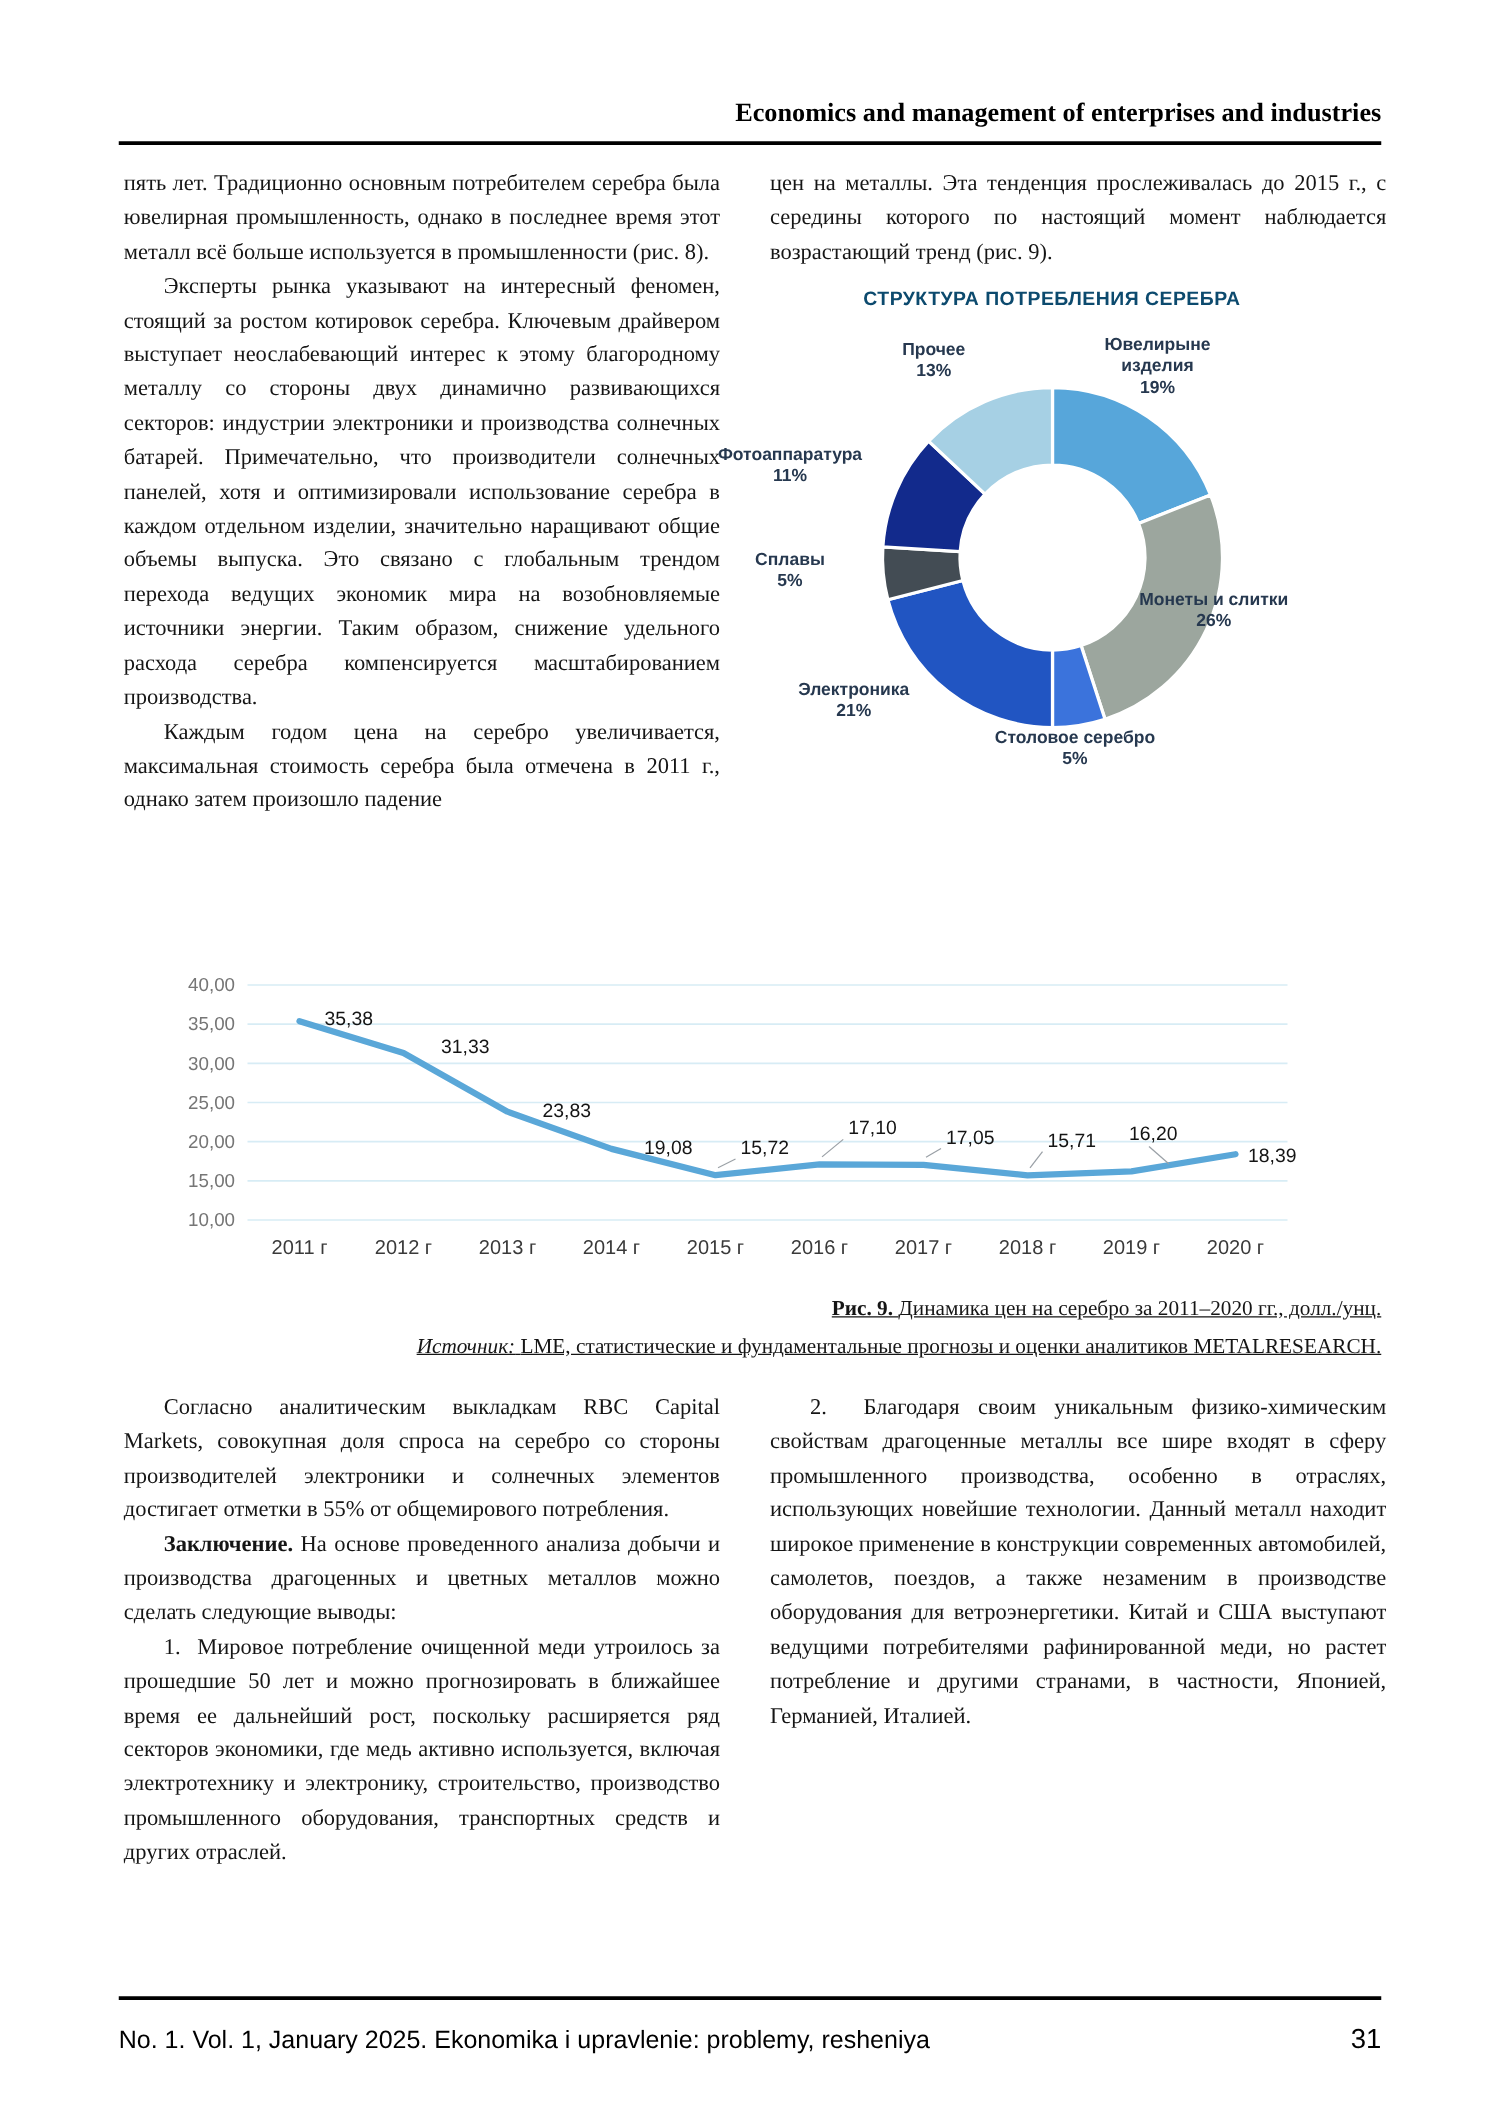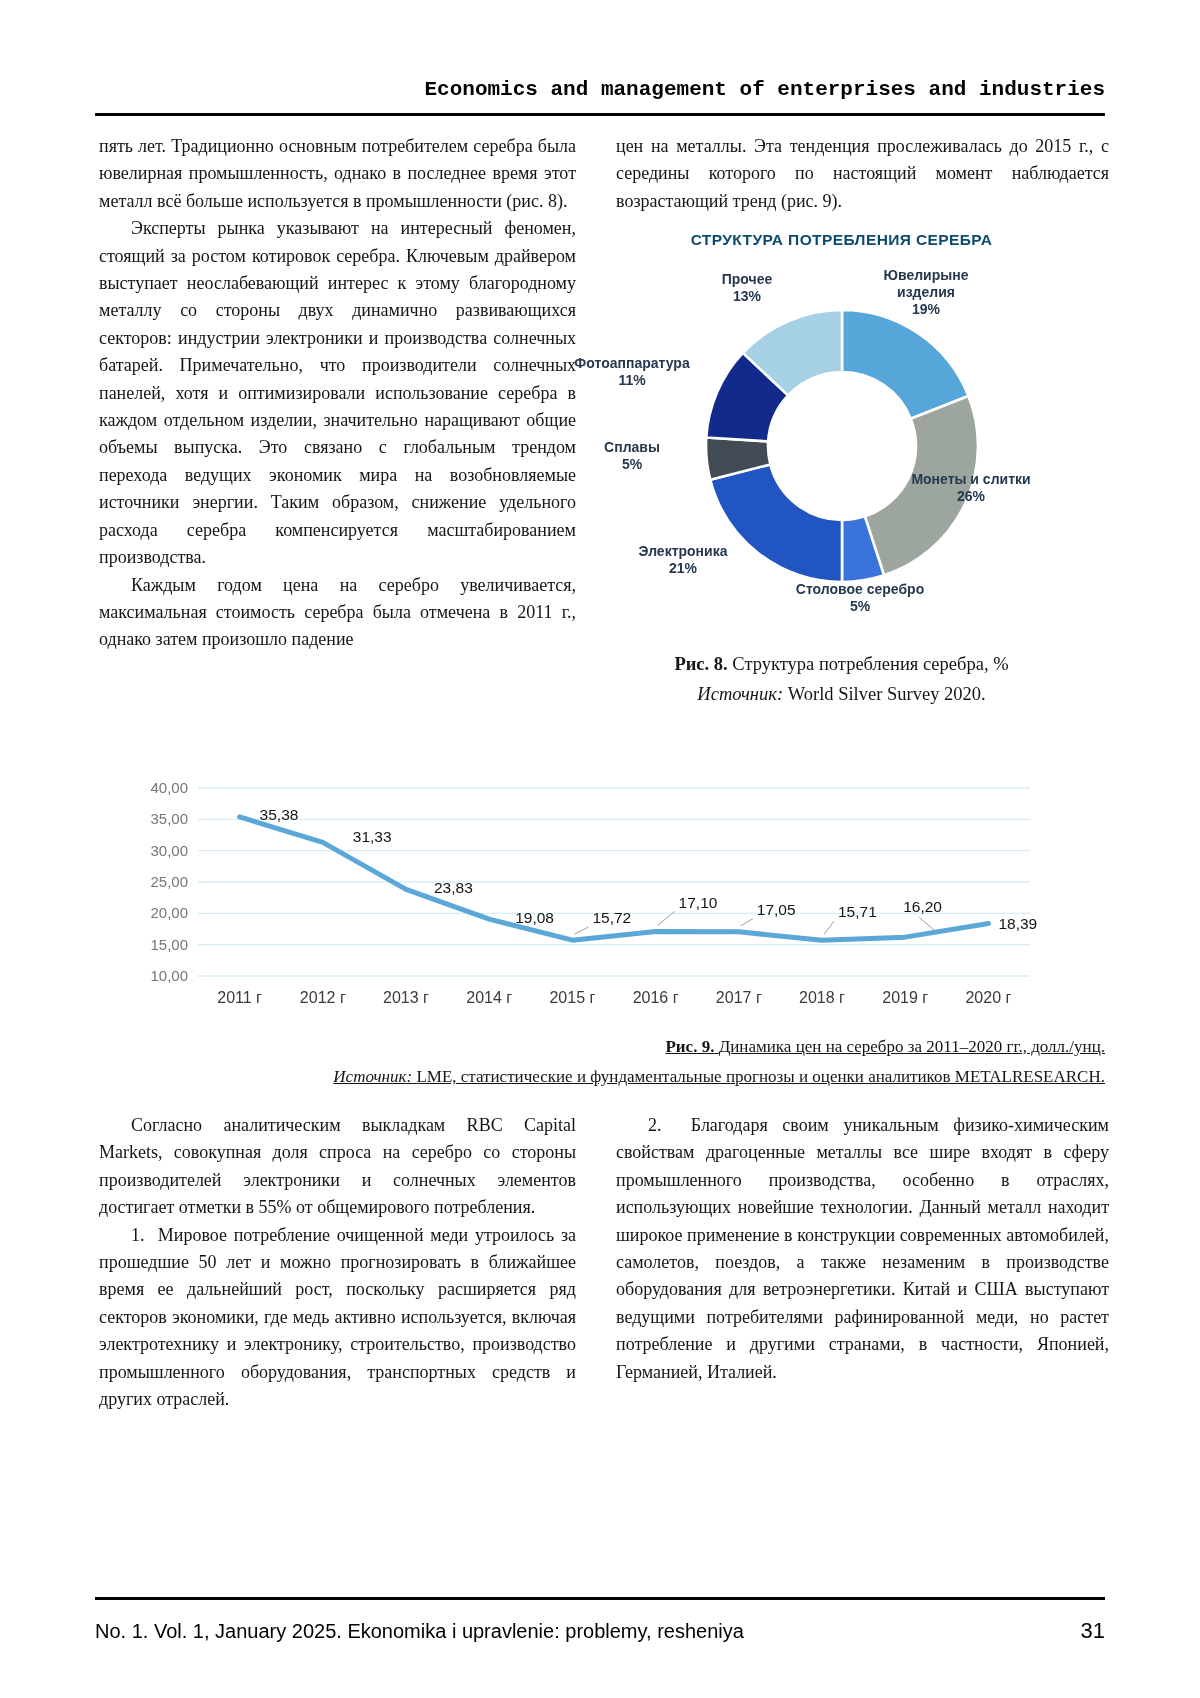--- a/index.html
+++ b/index.html
@@ -4,21 +4,21 @@
 <style>
   * { margin:0; padding:0; box-sizing:border-box; }
   html,body { background:#ffffff; }
   body {
     width:1200px; height:1698px; position:relative;
     font-family:"Liberation Serif", serif; color:#151515;
   }
   
   .header-title {
     position:absolute; top:78px; right:95px; left:95px;
-    text-align:right; font-family:Liberation Mono, monospace;
+    text-align:right; font-family:Liberation Serif, serif;
     font-weight:bold; font-size:21px; color:#000;
   }
   .header-rule { position:absolute; top:113px; left:95px; right:95px; height:3px; background:#000; }
   
   .cols { position:absolute; left:99px; width:1010px; display:flex; gap:40px; }
   .cols-top { top:133px; }
   .cols-bottom { top:1112px; }
   .col-left { width:477px; }
   .col-right { width:493px; }
   .para {
@@ -116,24 +116,20 @@
       <div class="dlbl dlbl-photo">
         <div>Фотоаппаратура</div>
         <div>11%</div>
       </div>
       <div class="dlbl dlbl-other">
         <div>Прочее</div>
         <div>13%</div>
       </div>
     </div>
 
-    <div class="fig8-caption">
-      <div><span class="fig-label">Рис. 8.</span> <span>Структура потребления серебра, %</span></div>
-      <div><span class="src-label">Источник:</span> <span>World Silver Survey 2020.</span></div>
-    </div>
   </div>
 </div>
 
 <div class="fig9">
   <svg id="line-svg" viewBox="0 0 990 250" width="990" height="250">
       <line x1="93" x2="925" y1="28" y2="28" stroke="#d7ecf5" stroke-width="1.3"></line>
       <text x="83" y="33" text-anchor="end" fill="#767676" font-size="15px" font-family="&quot;Liberation Sans&quot;, sans-serif">40,00</text>
       <line x1="93" x2="925" y1="59.33333333333333" y2="59.33333333333333" stroke="#d7ecf5" stroke-width="1.3"></line>
       <text x="83" y="64.33333333333333" text-anchor="end" fill="#767676" font-size="15px" font-family="&quot;Liberation Sans&quot;, sans-serif">35,00</text>
       <line x1="93" x2="925" y1="90.66666666666666" y2="90.66666666666666" stroke="#d7ecf5" stroke-width="1.3"></line>
@@ -175,20 +171,21 @@
     </svg>
 </div>
 <div class="fig9-caption">
   <div><span class="fig-label">Рис. 9.</span> <span>Динамика цен на серебро за 2011–2020 гг., долл./унц.</span></div>
   <div><span class="src-label">Источник:</span> <span>LME, статистические и фундаментальные прогнозы и оценки аналитиков METALRESEARCH.</span></div>
 </div>
 
 <div class="cols cols-bottom">
   <div class="col-left">
     <p class="para indent">Согласно аналитическим выкладкам RBC Capital Markets, совокупная доля спроса на серебро со стороны производителей электроники и солнечных элементов достигает отметки в 55% от общемирового потребления.</p>
+    <p class="para indent"><span class="lead-bold">Заключение.</span> <span>На основе проведенного анализа добычи и производства драгоценных и цветных металлов можно сделать следующие выводы:</span></p>
     <p class="para indent">1.&nbsp;&nbsp;Мировое потребление очищенной меди утроилось за прошедшие 50 лет и можно прогнозировать в ближайшее время ее дальнейший рост, поскольку расширяется ряд секторов экономики, где медь активно используется, включая электротехнику и электронику, строительство, производство промышленного оборудования, транспортных средств и других отраслей.</p>
   </div>
   <div class="col-right">
     <p class="para indent">2.&nbsp;&nbsp;Благодаря своим уникальным физико-химическим свойствам драгоценные металлы все шире входят в сферу промышленного производства, особенно в отраслях, использующих новейшие технологии. Данный металл находит широкое применение в конструкции современных автомобилей, самолетов, поездов, а также незаменим в производстве оборудования для ветроэнергетики. Китай и США выступают ведущими потребителями рафинированной меди, но растет потребление и другими странами, в частности, Японией, Германией, Италией.</p>
   </div>
 </div>
 
 <div class="footer-rule"></div>
 <div class="footer">
   <span>No. 1. Vol. 1, January 2025. Ekonomika i upravlenie: problemy, resheniya</span>

